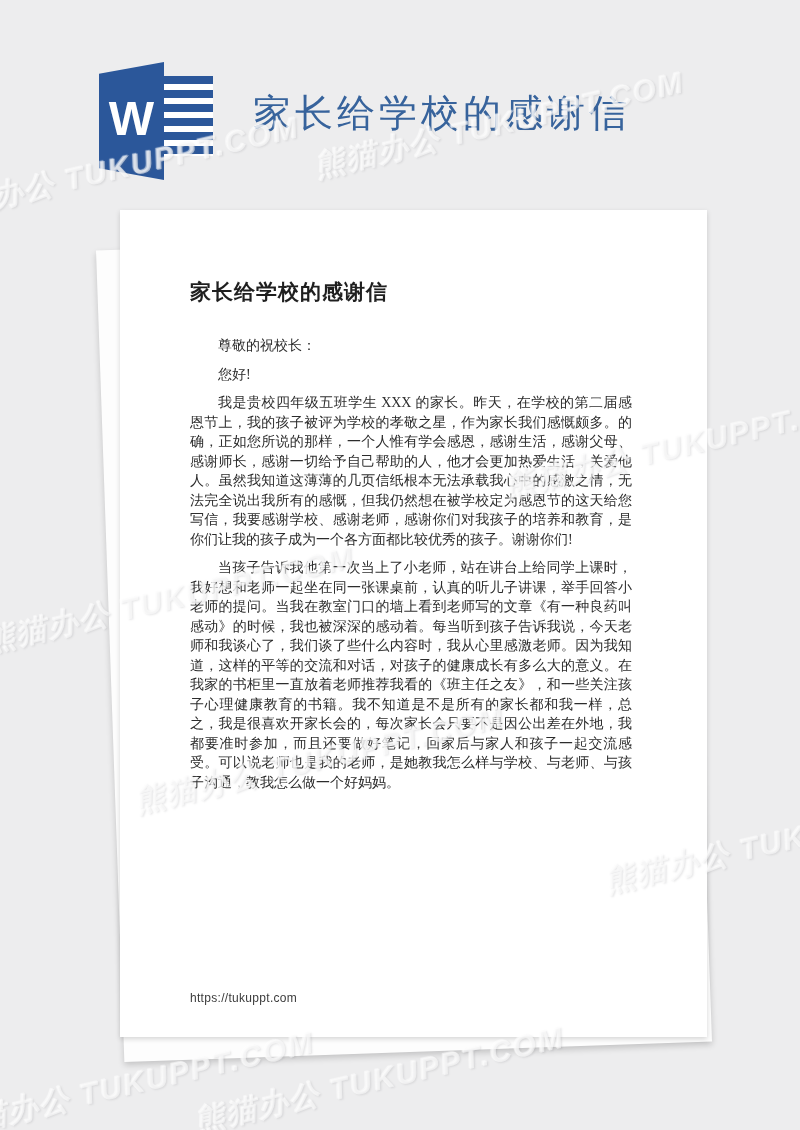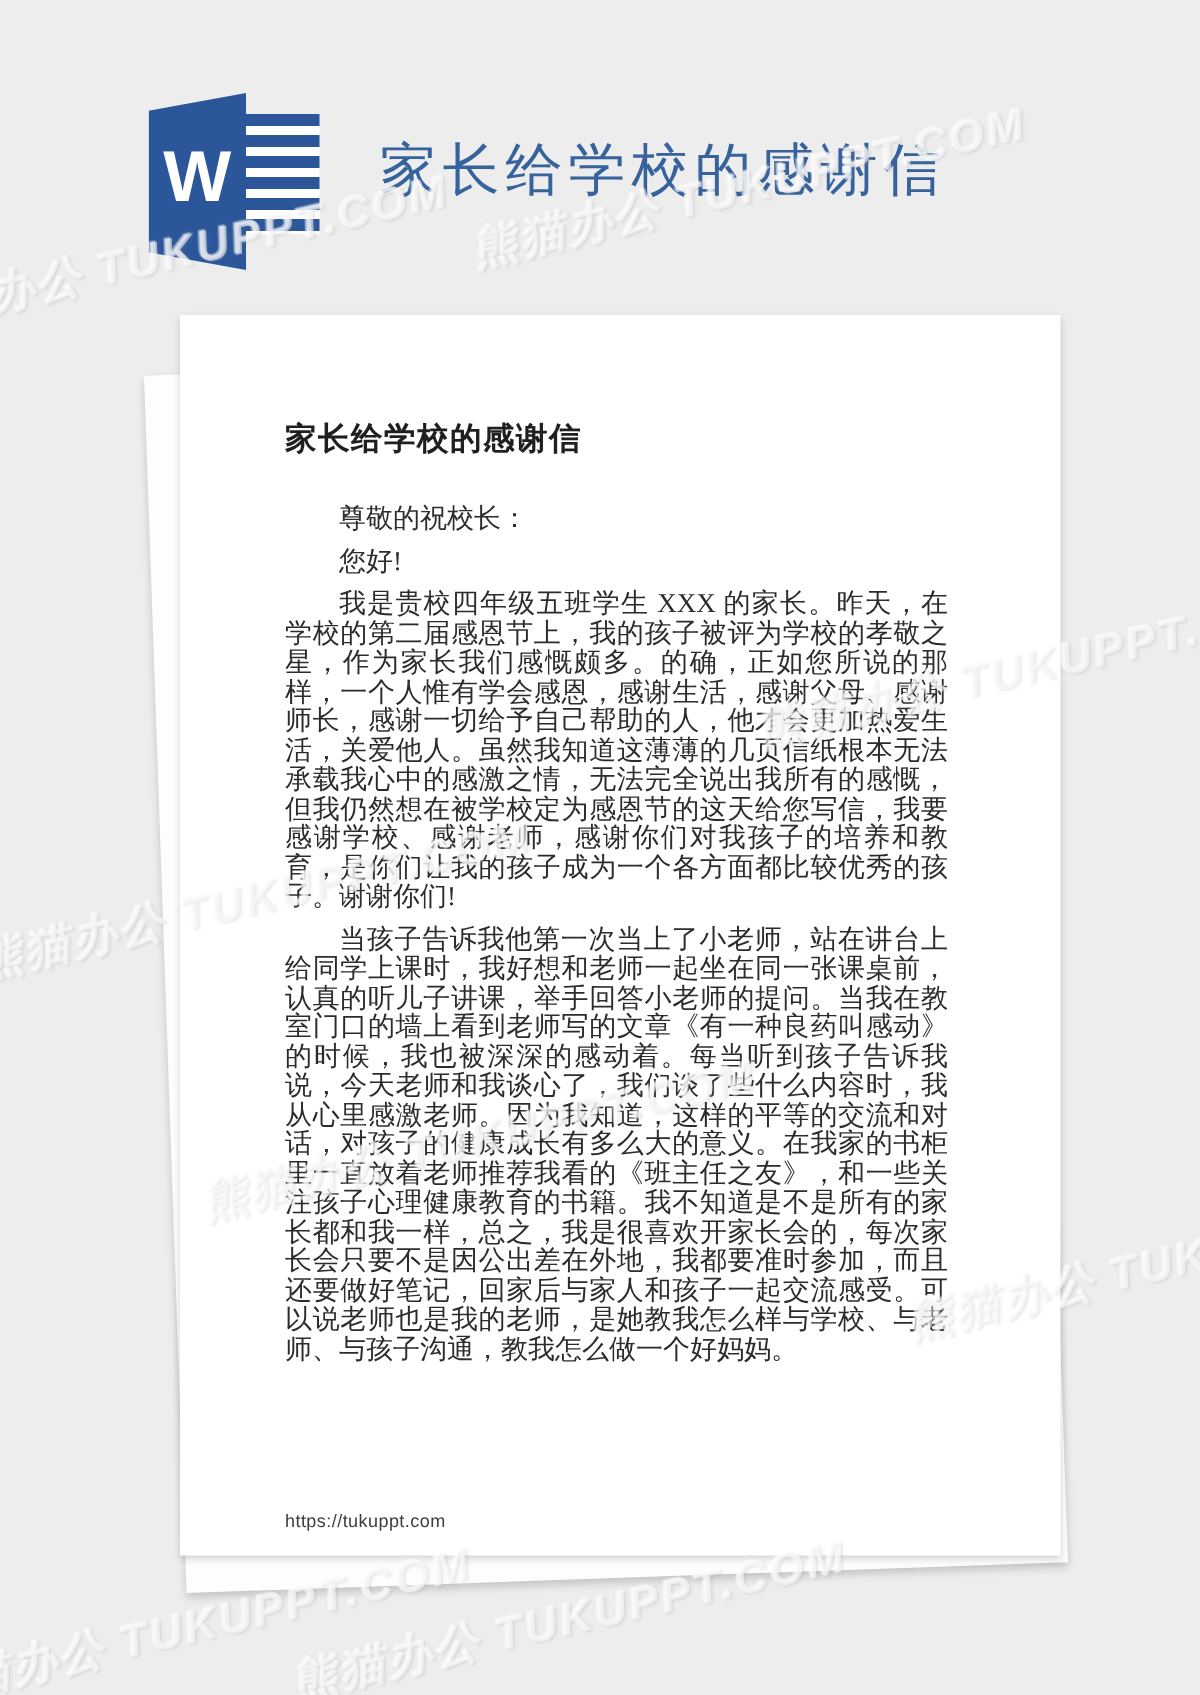--- a/index.html
+++ b/index.html
@@ -47,26 +47,26 @@
   .doc-content {
     position:absolute; left:70px; top:68px; width:442px;
     color:#2c2c2c;
     font-family:"Liberation Serif","DejaVu Serif",serif;
   }
   .doc-title {
     font-size:21px; font-weight:700; letter-spacing:1px;
     color:#1f1f1f; margin:0 0 30px 0;
   }
   .doc-para {
-    font-size:18px; line-height:19.5px; text-indent:2em;
+    font-size:14px; line-height:19.5px; text-indent:2em;
     margin:0 0 9px 0; text-align:justify;font-family:Liberation Serif, serif;
   }
   .doc-para.plain { text-align:left; }
   .doc-footer-url {
-    position:absolute; left:70px; bottom:16px;
+    position:absolute; left:70px; bottom:32px;
     font-family:"Liberation Sans",sans-serif;
     font-size:12px; color:#3c3c3c; letter-spacing:0.3px;
   }
 
   
   .watermarks { position:absolute; left:0; top:0; width:800px; height:1130px;
     pointer-events:none; z-index:5; }
   .wm {
     position:absolute; white-space:nowrap;
     transform:translate(-50%,-50%) rotate(-13deg);

